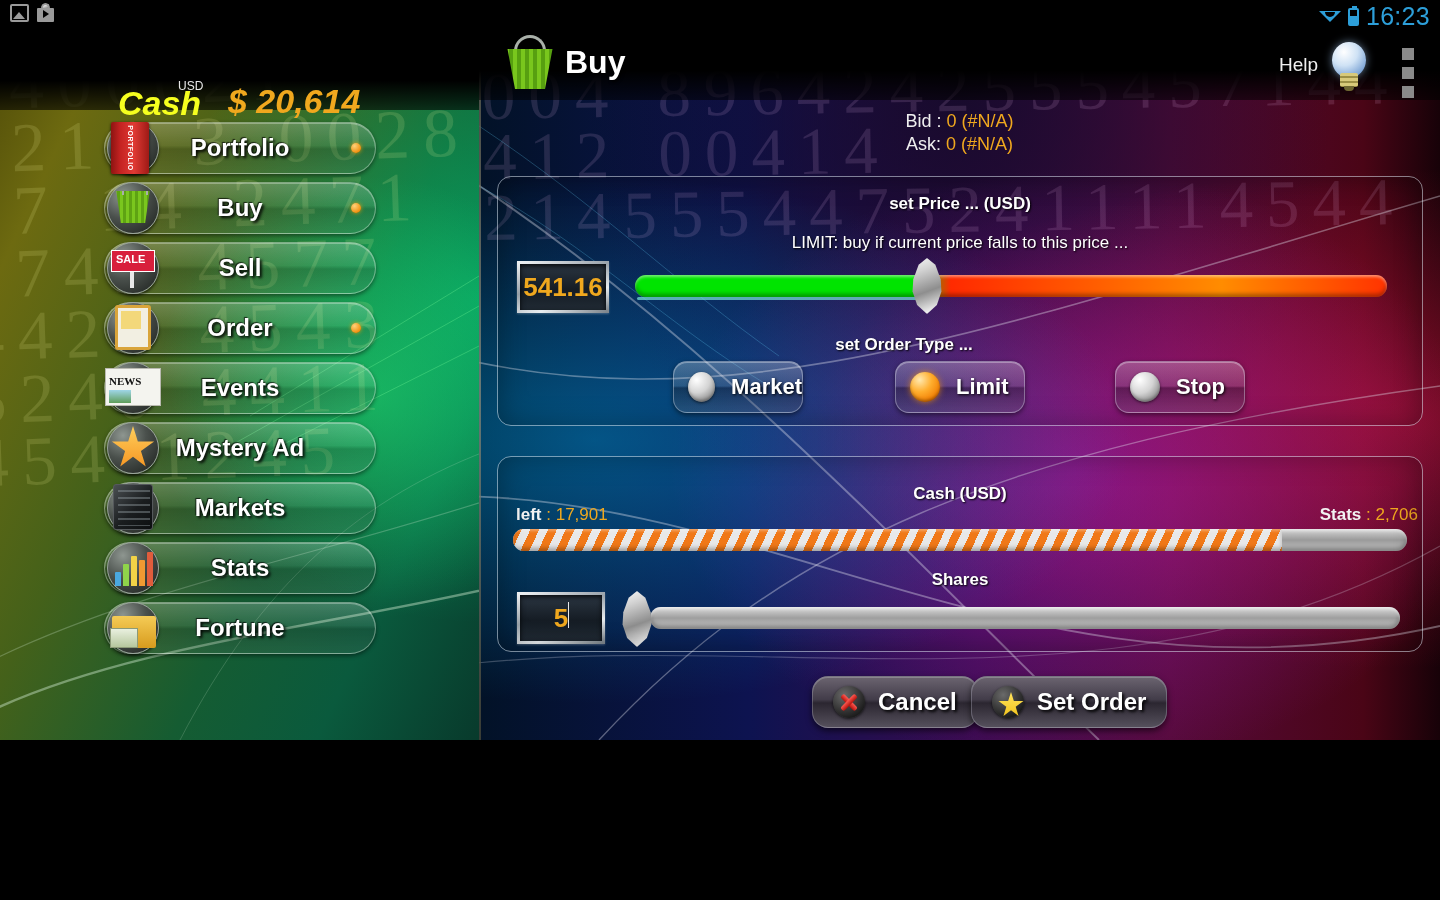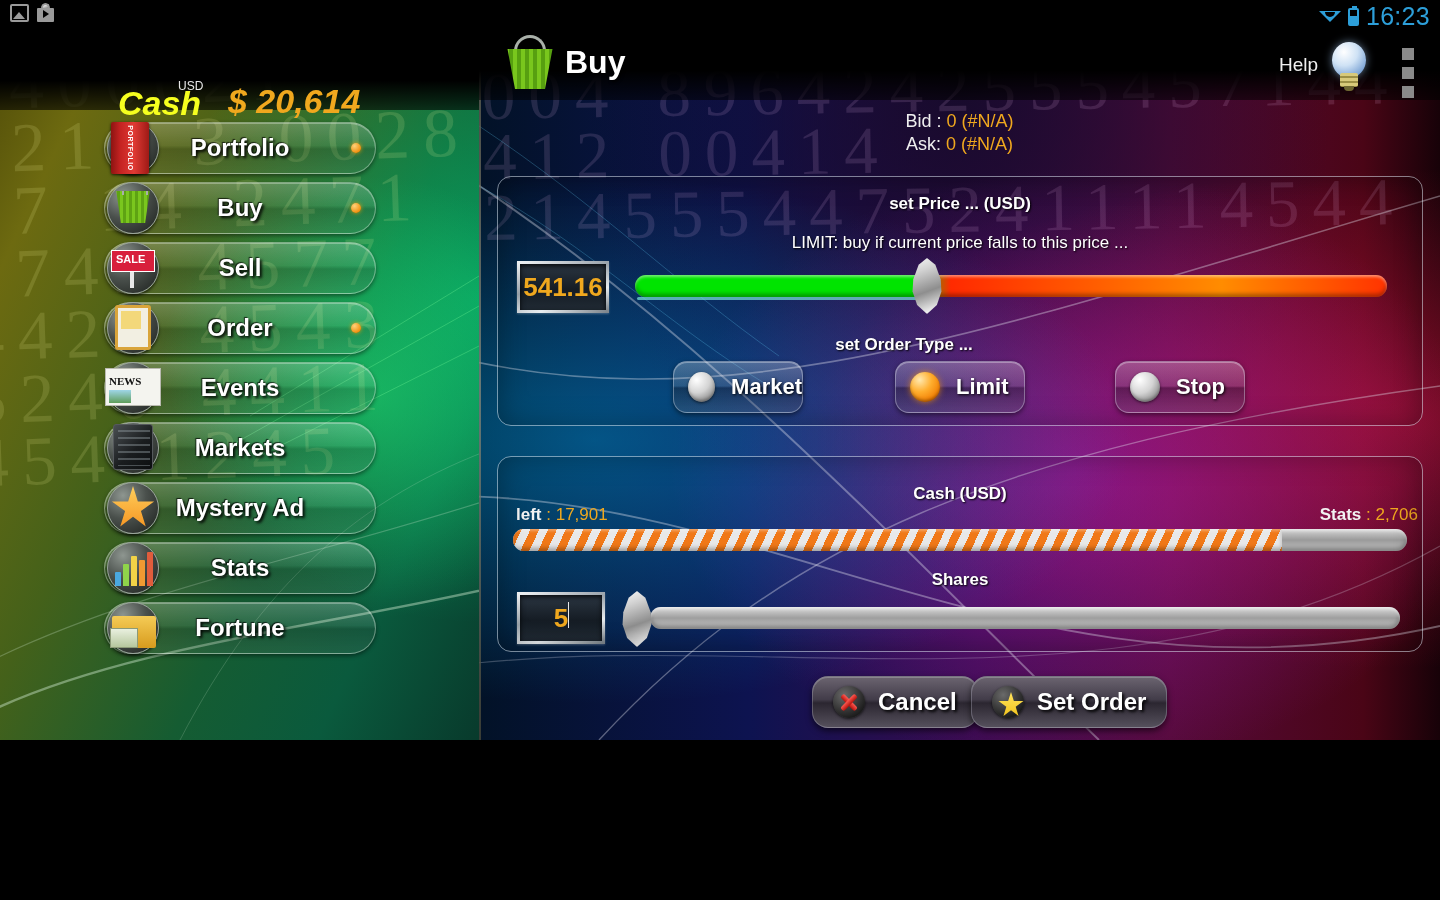--- a/index.html
+++ b/index.html
@@ -348,34 +348,34 @@
           <span class="g-news"></span>
         </span>
       <div class="mbtn">
           <span class="mlabel">Events</span>
         </div>
     </div>
 
     <div class="mrow">
       <span class="micon">
           <span class="disc"></span>
+          <span class="g-star"></span>
+        </span>
+      <div class="mbtn">
+          <span class="mlabel">Mystery Ad</span>
+        </div>
+    </div>
+
+    <div class="mrow">
+      <span class="micon">
+          <span class="disc"></span>
           <span class="g-server"></span>
         </span>
       <div class="mbtn">
           <span class="mlabel">Markets</span>
-        </div>
-    </div>
-
-    <div class="mrow">
-      <span class="micon">
-          <span class="disc"></span>
-          <span class="g-star"></span>
-        </span>
-      <div class="mbtn">
-          <span class="mlabel">Mystery Ad</span>
         </div>
     </div>
 
     <div class="mrow">
       <span class="micon">
           <span class="disc"></span>
         <span class="g-bars">
           <i style="height:14px;background:#4aa8e0"></i>
             <i style="height:22px;background:#8fd44a"></i>
           <i style="height:30px;background:#f2d347"></i>

